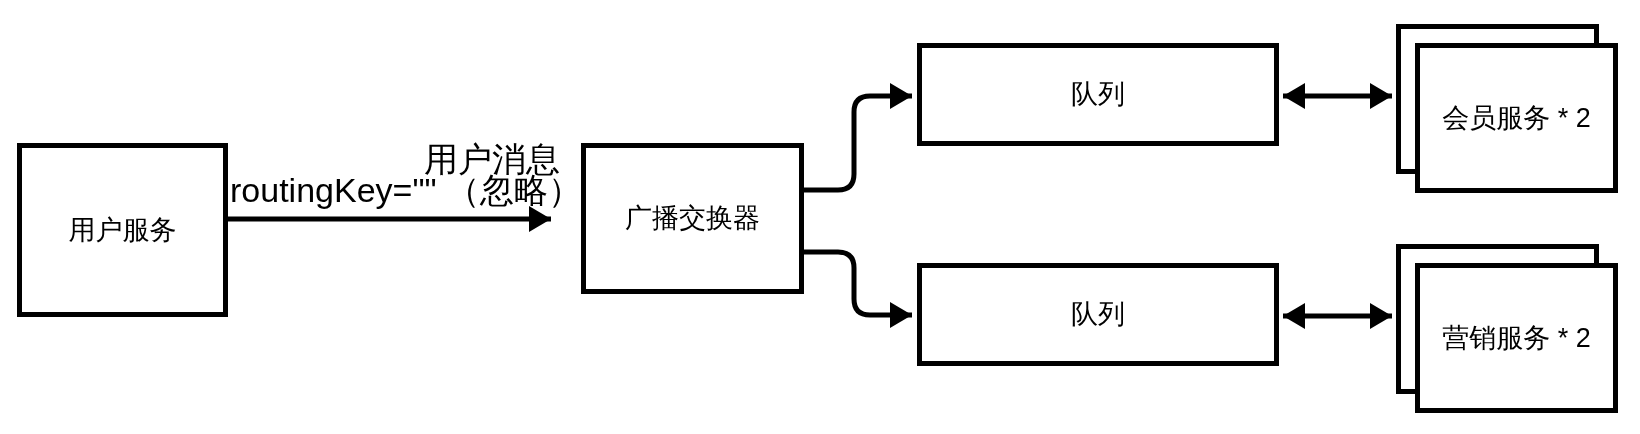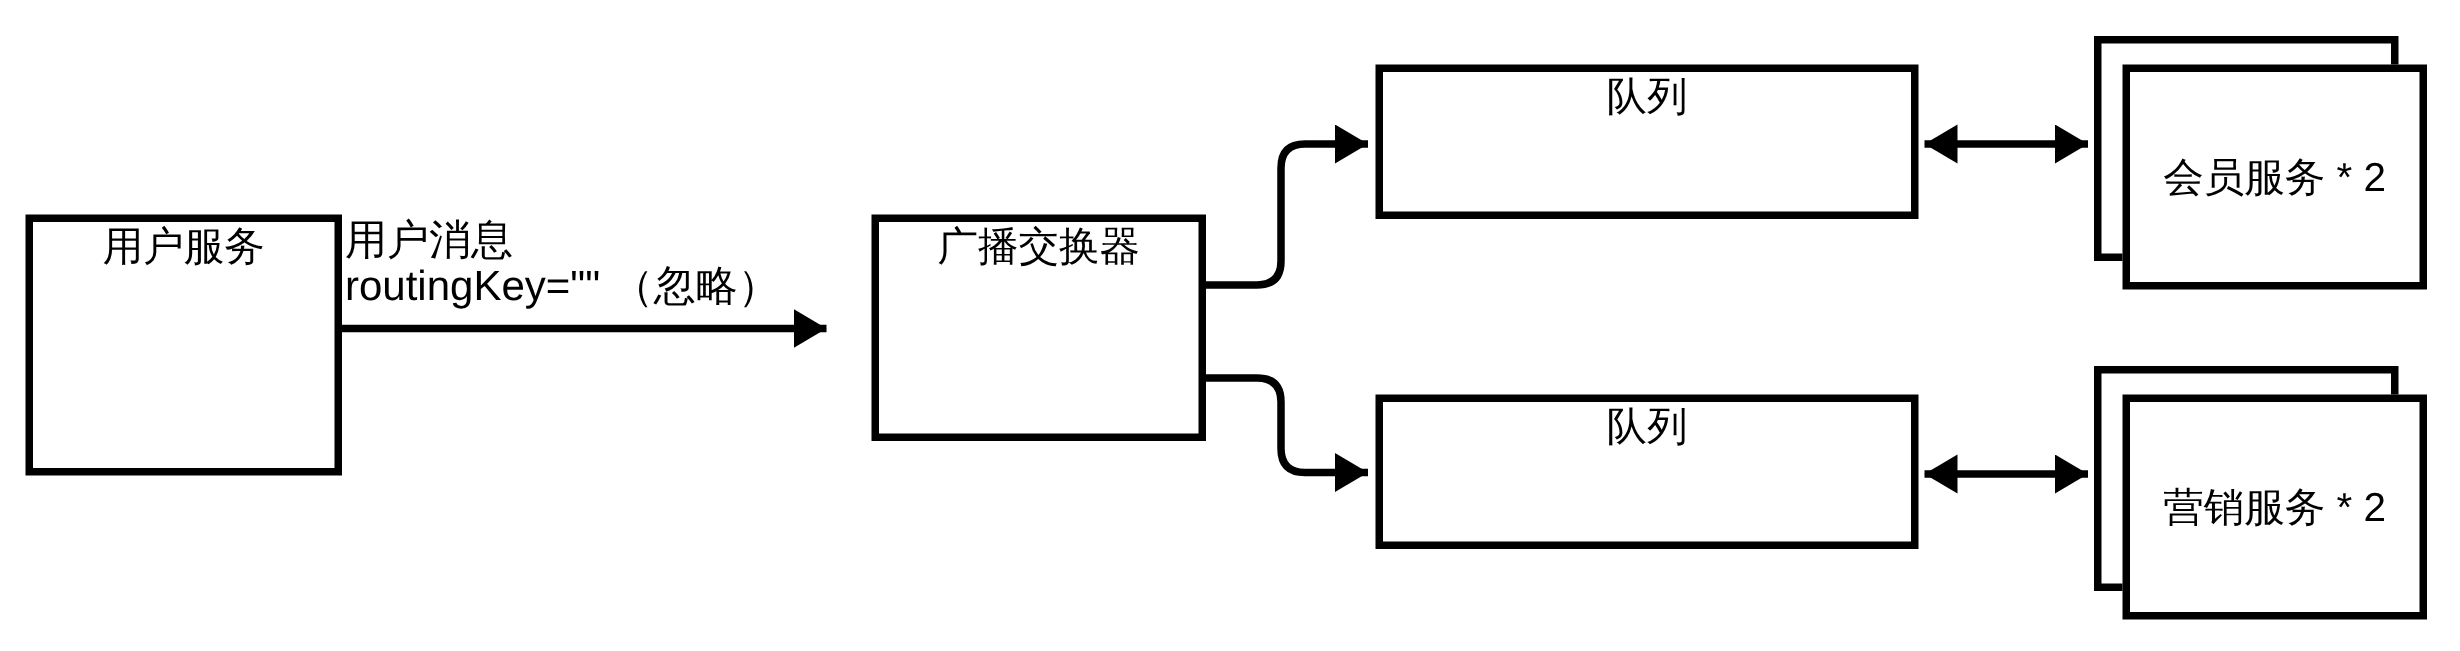--- a/index.html
+++ b/index.html
@@ -20,21 +20,21 @@
     color:var(--stroke);
   }
   .node{
     position:absolute;
     box-sizing:border-box;
     border:5px solid var(--stroke);
     background:var(--bg);
     display:flex;
     flex-direction:column;
     align-items:center;
-    justify-content:space-between;
+    justify-content:center;
     text-align:center;
     font-size:27px;
     line-height:33px;
     white-space:nowrap;
   }
   .node-user{left:17px;top:143px;width:211px;height:174px;}
   .node-exchange{left:581px;top:143px;width:223px;height:151px;}
   .node-queue-member{left:917px;top:43px;width:362px;height:103px;}
   .node-queue-promotion{left:917px;top:263px;width:362px;height:103px;}
   .stack-back{
@@ -53,22 +53,22 @@
     display:flex;align-items:center;justify-content:center;
     font-size:27px;white-space:nowrap;
   }
   .member-back{left:1396px;top:24px;}
   .member-front{left:1415px;top:43px;}
   .promotion-back{left:1396px;top:244px;}
   .promotion-front{left:1415px;top:263px;}
   .edge-label{
     position:absolute;
     left:230px;top:144px;width:330px;
-    text-align:left;
-    font-size:28px;
+    text-align:right;
+    font-size:34px;
     line-height:31px;
     white-space:nowrap;
   }
   .edge-label span{display:block;}
 </style>
 </head>
 <body>
 
 <div class="canvas">
 

